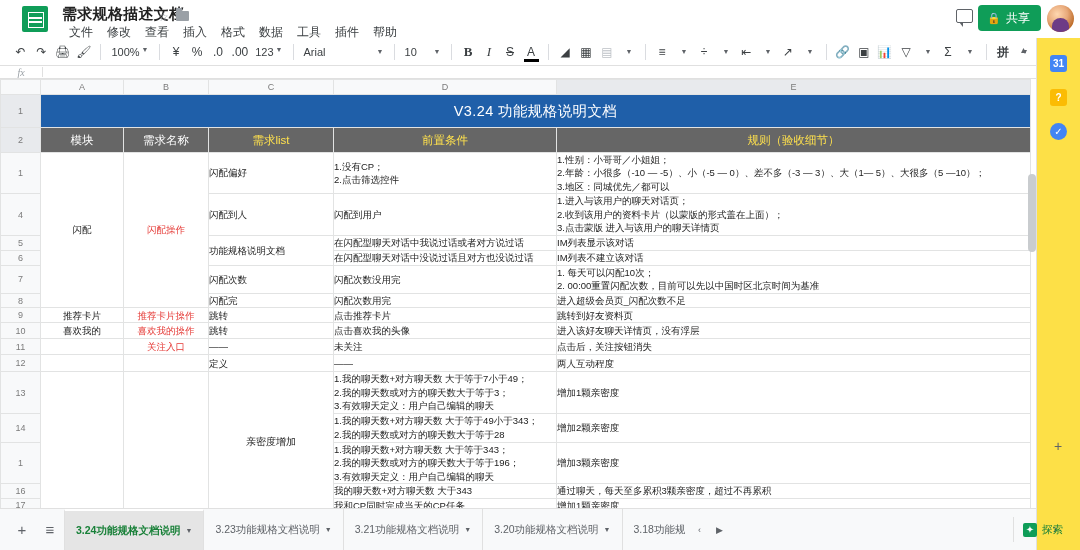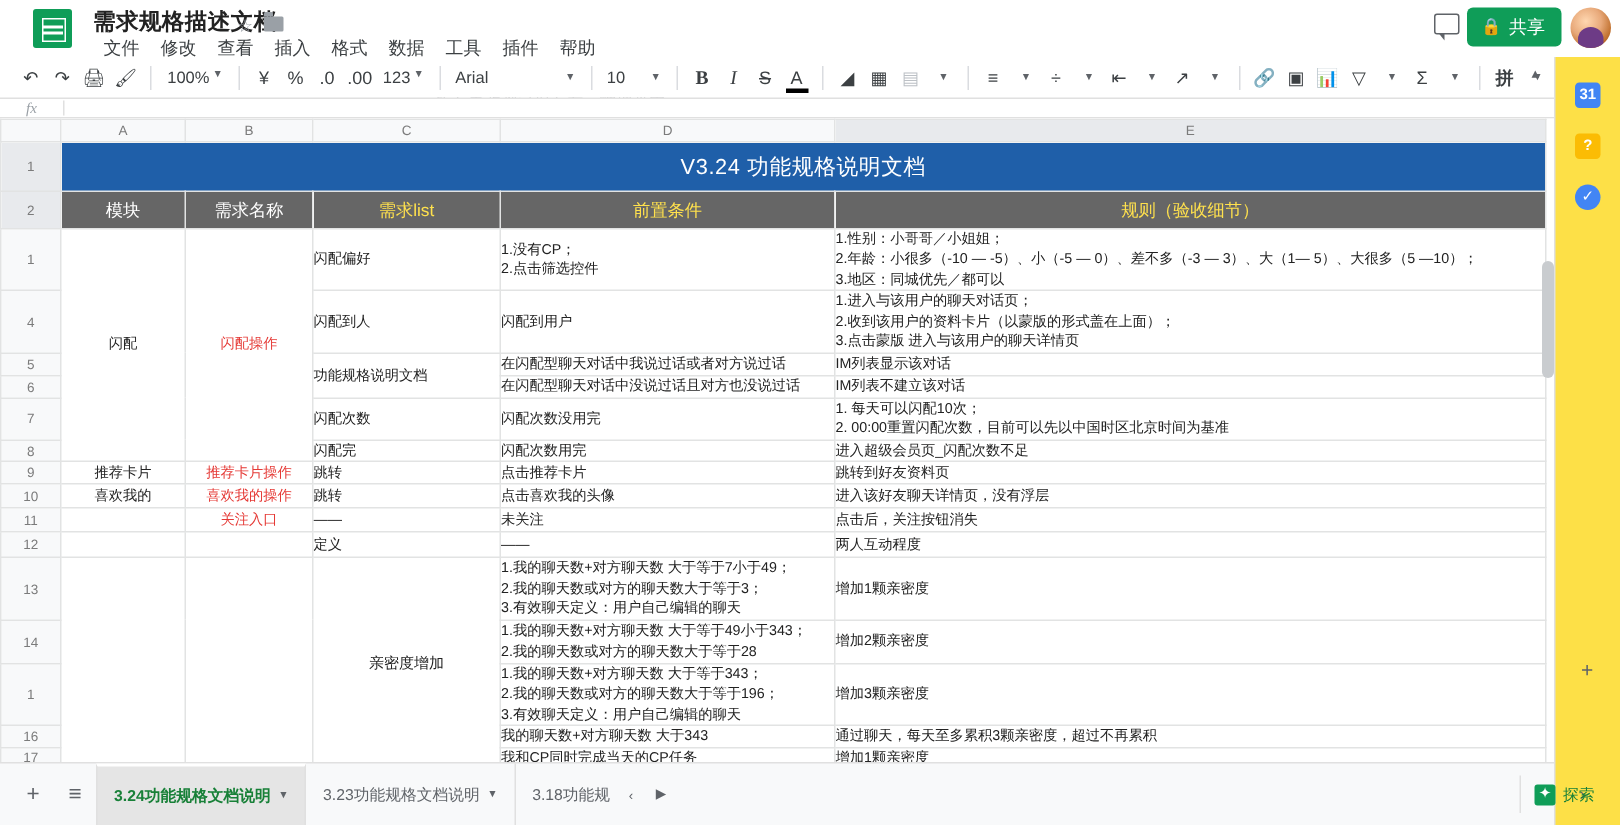--- a/index.html
+++ b/index.html
@@ -519,20 +519,28 @@
     <div class="tb-ico">≡</div>
 
     <div class="sheet-tab active">
       <span>3.24功能规格文档说明</span>
       <span class="tcaret">▼</span>
     </div>
     <div class="sheet-tab">
       <span>3.23功能规格文档说明</span>
       <span class="tcaret">▼</span>
     </div>
+    <div class="sheet-tab">
+      <span>3.21功能规格文档说明</span>
+      <span class="tcaret">▼</span>
+    </div>
+    <div class="sheet-tab">
+      <span>3.20功能规格文档说明</span>
+      <span class="tcaret">▼</span>
+    </div>
     <div class="sheet-tab clipped">
       <span>3.18功能规</span>
     </div>
     <div class="navarrows">
       <span>‹</span>
       <span>▶</span>
     </div>
   </div>
   <div class="explore">
     <span class="explore-star">✦</span>

